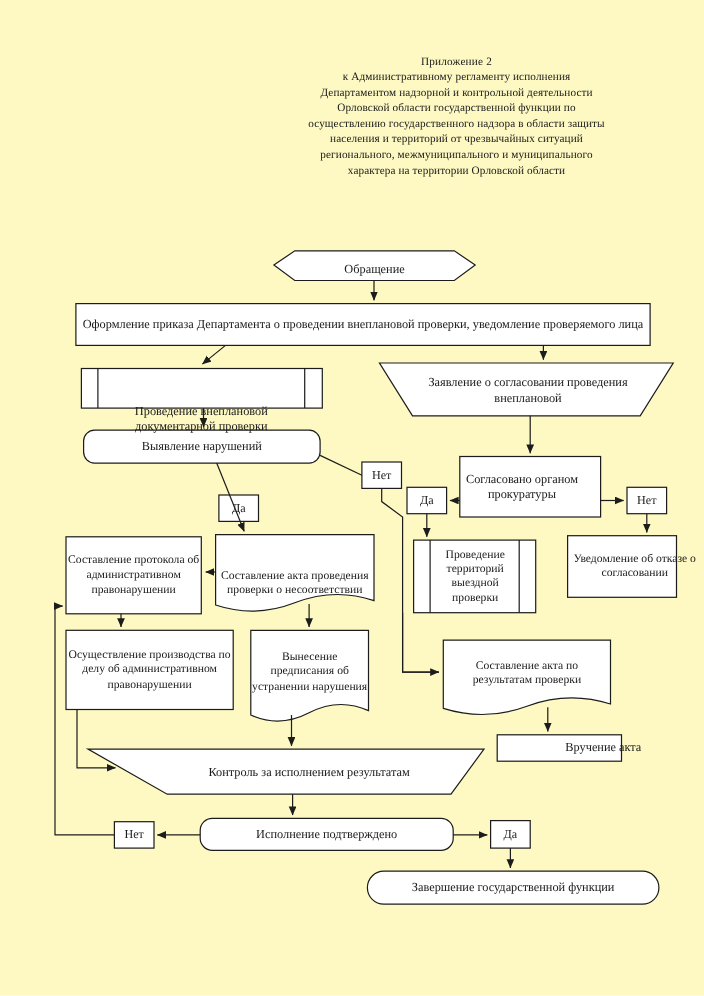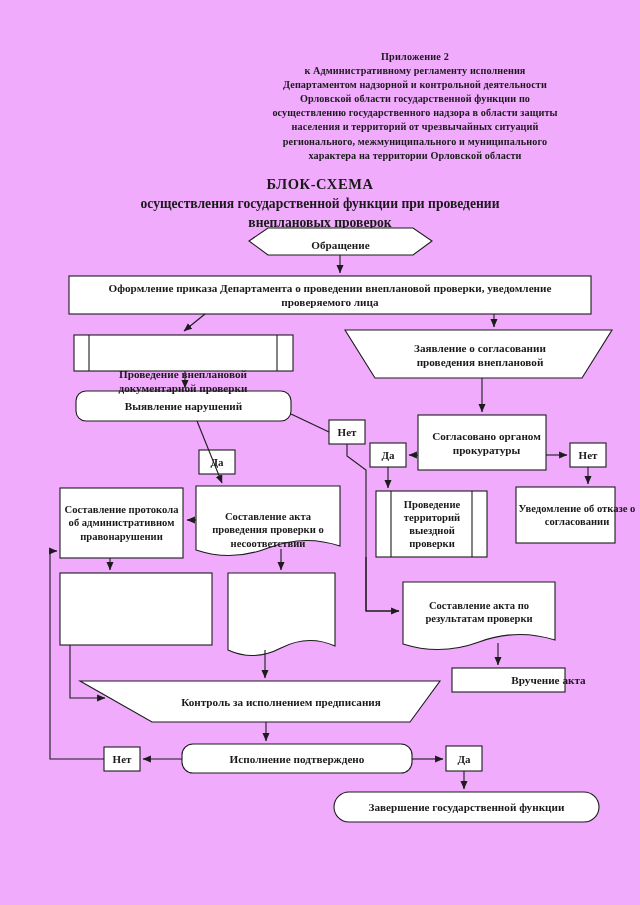--- a/index.html
+++ b/index.html
@@ -12,22 +12,21 @@
     height: 905px;
     position: relative;
     font-family: "Liberation Serif", "DejaVu Serif", serif;
     color: #1a1a1a;
     overflow: hidden;
   }
   #page {
     position: absolute;
     left: 0; top: 0;
     width: 640px; height: 905px;
-    background: #f0abfc;
-    font-weight: bold;
+    background: #fef9c3;
   }
   
   .hdr {
     position: absolute;
     left: 250px;
     top: 50px;
     width: 330px;
     text-align: center;
     font-size: 10.2px;
     line-height: 14.1px;
@@ -94,25 +93,20 @@
     <div>Приложение 2</div>
     <div>к Административному регламенту исполнения</div>
     <div>Департаментом надзорной и контрольной деятельности</div>
     <div>Орловской области государственной функции по</div>
     <div>осуществлению государственного надзора в области защиты</div>
     <div>населения и территорий от чрезвычайных ситуаций</div>
     <div>регионального, межмуниципального и муниципального</div>
     <div>характера на территории Орловской области</div>
   </div>
 
-  <div class="title-block">
-    <div class="title-main">БЛОК-СХЕМА</div>
-    <div class="title-sub">осуществления государственной функции при проведении</div>
-    <div class="title-sub">внеплановых проверок</div>
-  </div>
 
   <svg id="canvas" viewBox="0 0 640 905">
     <defs>
       <marker id="ah" markerWidth="9" markerHeight="9" refX="7.2" refY="3.2" orient="auto" markerUnits="strokeWidth">
         <path d="M0,0 L7.5,3.2 L0,6.4 z" fill="#1c1c1c"></path>
       </marker>
     </defs>
 
     <polygon class="shape" points="249,241 268,228 413,228 432,241 413,255 268,255"></polygon>
 
@@ -221,52 +215,58 @@
   </div>
 
   <div class="nd" style="left:385px; top:332px; width:190px; height:46px;">
     <span>Заявление о согласовании проведения внеплановой</span>
   </div>
 
   <div class="nd" style="left:80px; top:391px; width:207px; height:30px;justify-content:center;">
     <span>Выявление нарушений</span>
   </div>
 
-  <div class="nd" style="left:420px; top:415px; width:109px; height:55px;padding-left:12px;">
+  <div class="nd" style="left:420px; top:415px; width:109px; height:55px;">
     <span>Согласовано органом прокуратуры</span>
   </div>
 
   <div class="nd sm" style="left:61px; top:488px; width:121px; height:70px;">
     <span>Составление протокола об административном правонарушении</span>
   </div>
 
   <div class="nd sm" style="left:197px; top:488px; width:142px; height:60px;margin-top:12px;">
     <span>Составление акта проведения проверки о несоответствии</span>
   </div>
 
   <div class="nd sm" style="left:393px; top:491px; width:78px; height:66px;">
     <span>Проведение территорий выездной проверки</span>
   </div>
 
   <div class="nd sm" style="left:517px; top:487px; width:120px; height:56px;">
     <span>Уведомление об отказе о согласовании</span>
   </div>
 
-
+  <div class="nd sm" style="left:61px; top:573px; width:150px; height:72px;">
+    <span>Осуществление производства по делу об административном правонарушении</span>
+  </div>
+
+  <div class="nd sm" style="left:229px; top:575px; width:105px; height:72px;">
+    <span>Вынесение предписания об устранении нарушения</span>
+  </div>
 
   <div class="nd sm" style="left:405px; top:584px; width:148px; height:56px;">
     <span>Составление акта по результатам проверки</span>
   </div>
 
   <div class="nd" style="left:453px; top:668px; width:111px; height:24px;margin-left:40px;">
     <span>Вручение акта</span>
   </div>
 
   <div class="nd" style="left:155px; top:683px; width:252px; height:38px;">
-    <span>Контроль за исполнением предписания</span>
+    <span>Контроль за исполнением результатам</span>
   </div>
 
   <div class="nd" style="left:185px; top:744px; width:224px; height:29px;">
     <span>Исполнение подтверждено</span>
   </div>
 
   <div class="nd" style="left:338px; top:792px; width:257px; height:30px;">
     <span>Завершение государственной функции</span>
   </div>
 

